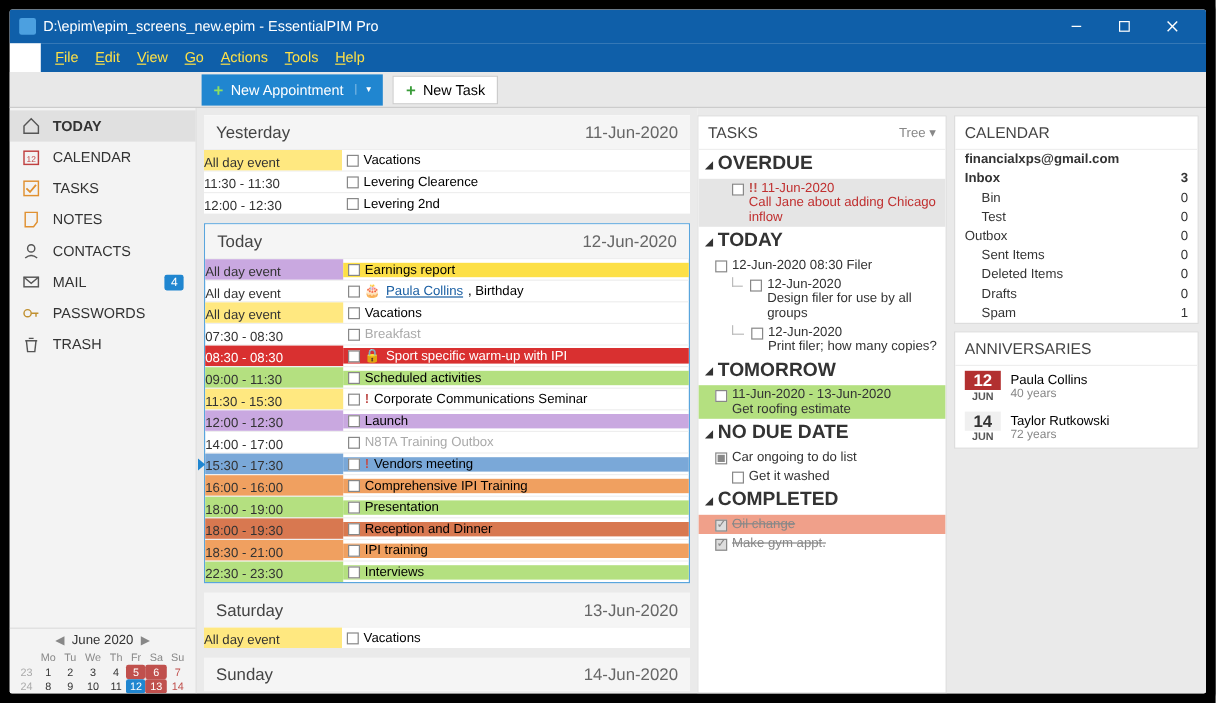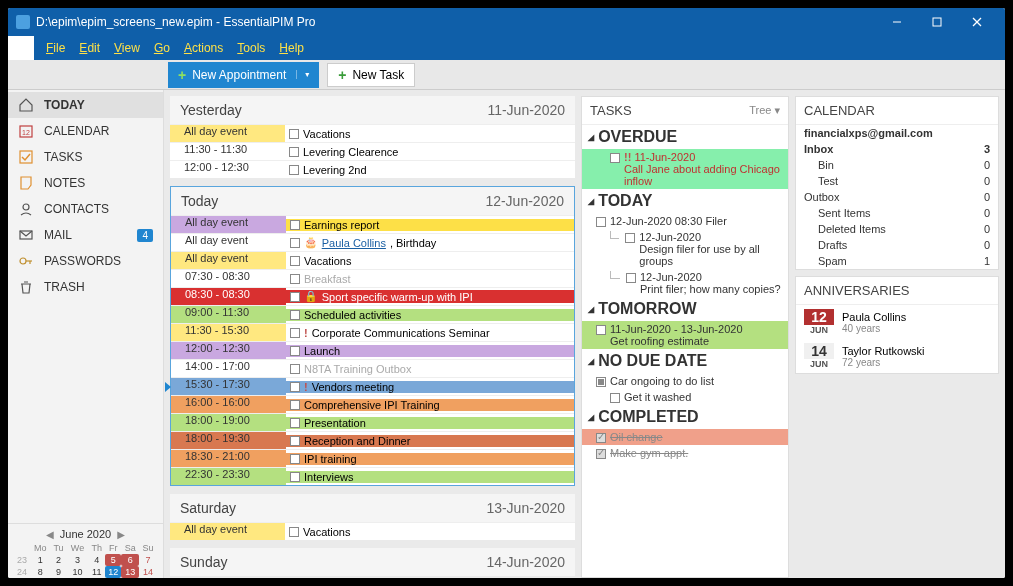--- a/index.html
+++ b/index.html
@@ -37,39 +37,39 @@
 .minical td.weekend { color: #c0504d; }
 .minical td.today { background: #2086d0; color: #fff; border-radius: 2px; }
 .minical td.accent { background: #c0504d; color: #fff; border-radius: 2px; }
 .center { flex: 1; background: #eaeaea; overflow: hidden; padding: 6px 6px 0 6px; }
 .day-block { background: #fff; margin-bottom: 8px; }
 .day-block.today-block { border: 1px solid #59a5dd; }
 .day-head { display: flex; align-items: center; padding: 6px 10px; font-size: 14px; color: #444; background: #f5f5f5; }
 .day-head .dname { flex: 1; }
 .day-head .ddate { color: #666; }
 .evt { display: flex; align-items: center; height: 18px; font-size: 11px; border-top: 1px solid #eee; }
-.evt .time { width: 115px; padding-left: 14px; color: #333; display: flex; align-items: flex-start; height: 100%; gap: 4px; }
+.evt .time { width: 115px; padding-left: 0; color: #333; display: flex; align-items: flex-end; height: 100%; gap: 4px; }
 .evt .desc { flex: 1; padding-left: 4px; display: flex; align-items: center; gap: 4px; }
 .evt .chk { width: 10px; height: 10px; border: 1px solid #888; background: #fff; flex-shrink: 0; }
 .evt .arrow-marker { width: 0; height: 0; border-top: 5px solid transparent; border-bottom: 5px solid transparent; border-left: 6px solid #2086d0; margin-left: -6px; }
 .link { color: #1a5fa3; text-decoration: underline; }
 .dim { color: #aaa; }
 .priority { color: #c0504d; font-weight: bold; }
 .right { width: 424px; display: flex; background: #eaeaea; padding: 6px 6px 0 0; gap: 6px; overflow: hidden; }
 .panel { background: #fff; border: 1px solid #ddd; font-size: 12px; }
 .panel-head { padding: 6px 8px; font-size: 13px; color: #444; display: flex; align-items: center; border-bottom: 1px solid #eee; }
 .panel-head .spacer { flex: 1; }
 .panel-head .mode { font-size: 11px; color: #888; cursor: pointer; }
 .tasks { width: 208px; background: #fff; border: 1px solid #ddd; overflow: hidden; display: flex; flex-direction: column; }
 .task-group-head { padding: 3px 6px; font-weight: 600; color: #333; display: flex; align-items: center; gap: 4px; cursor: pointer; }
 .task-item { padding: 2px 4px 2px 14px; font-size: 11px; color: #333; display: flex; align-items: flex-start; gap: 4px; }
 .task-item .chk { width: 10px; height: 10px; border: 1px solid #888; background: #fff; margin-top: 2px; flex-shrink: 0; }
 .task-item .chk.done { background: #ddd; position: relative; }
 .task-item .chk.done::after { content: '✓'; position: absolute; top: -3px; left: 0; font-size: 10px; }
-.task-item.overdue { background: #86efac; color: #c03030; padding-left: 28px; }
+.task-item.overdue { background: #e5e5e5; color: #c03030; padding-left: 28px; }
 .task-item.crossed { text-decoration: line-through; color: #888; }
 .task-item.hl-green { background: #b4e080; }
 .task-item.hl-red { background: #f0a08a; }
 .tree-connector { display: inline-block; width: 10px; border-left: 1px solid #bbb; border-bottom: 1px solid #bbb; height: 8px; margin-right: 2px; margin-bottom: 4px; }
 .msg-col { width: 204px; display: flex; flex-direction: column; gap: 6px; }
 .msg-list { font-size: 11px; }
 .msg-row { display: flex; padding: 2px 8px; color: #333; cursor: pointer; }
 .msg-row .mname { flex: 1; }
 .msg-row.sub { padding-left: 22px; }
 .msg-row.bold { font-weight: 600; }

